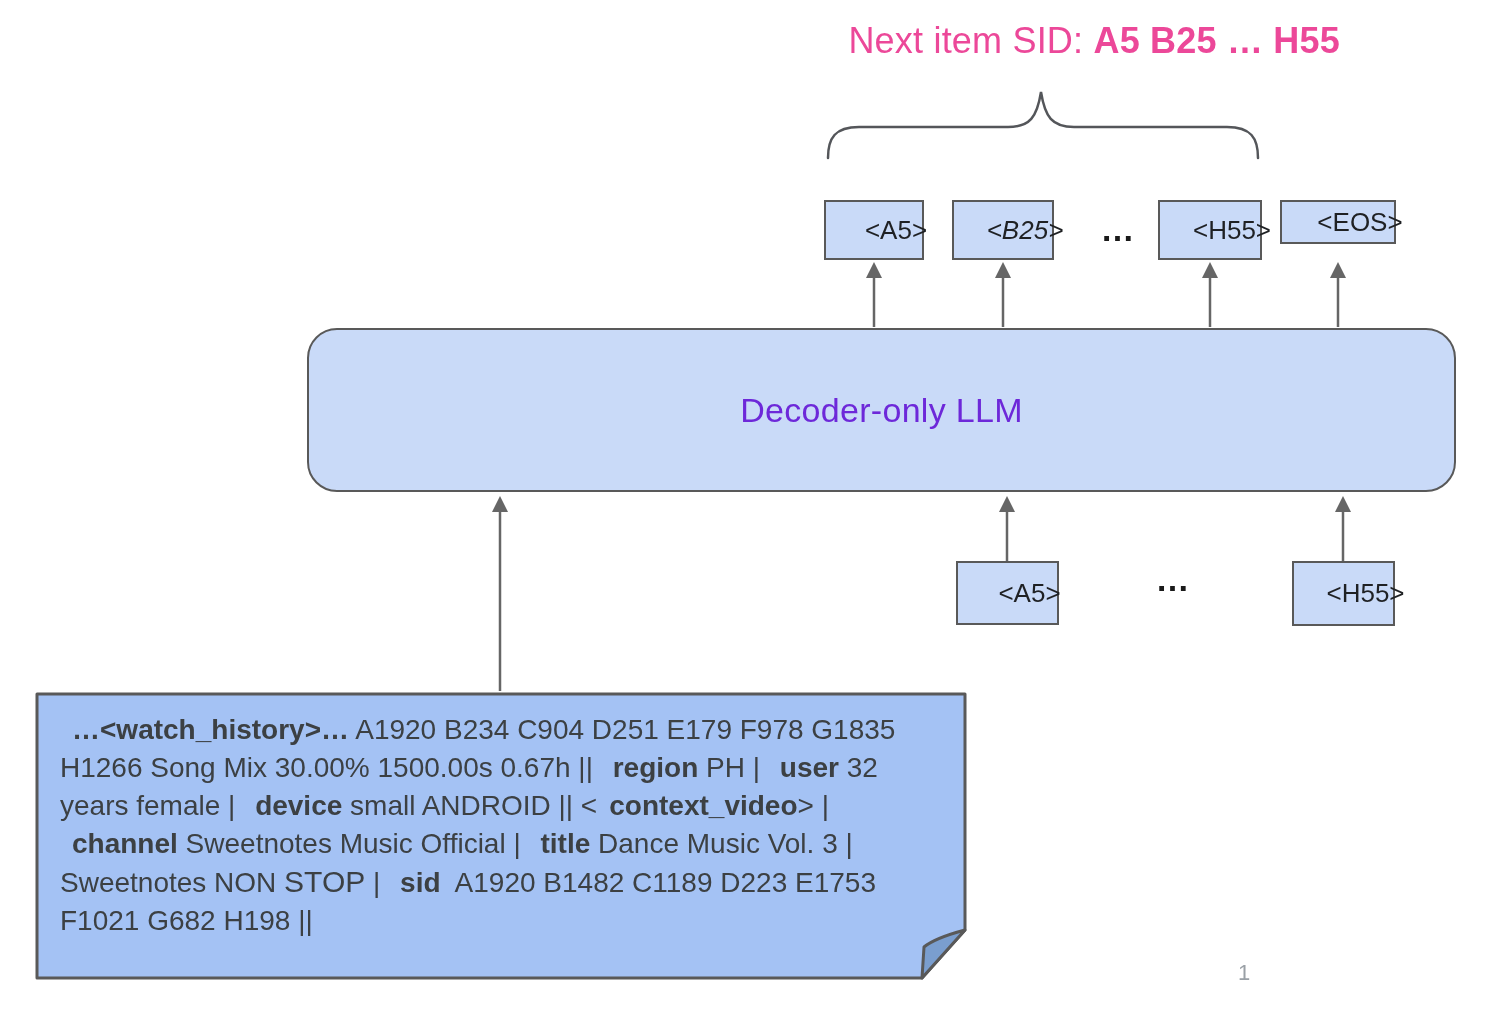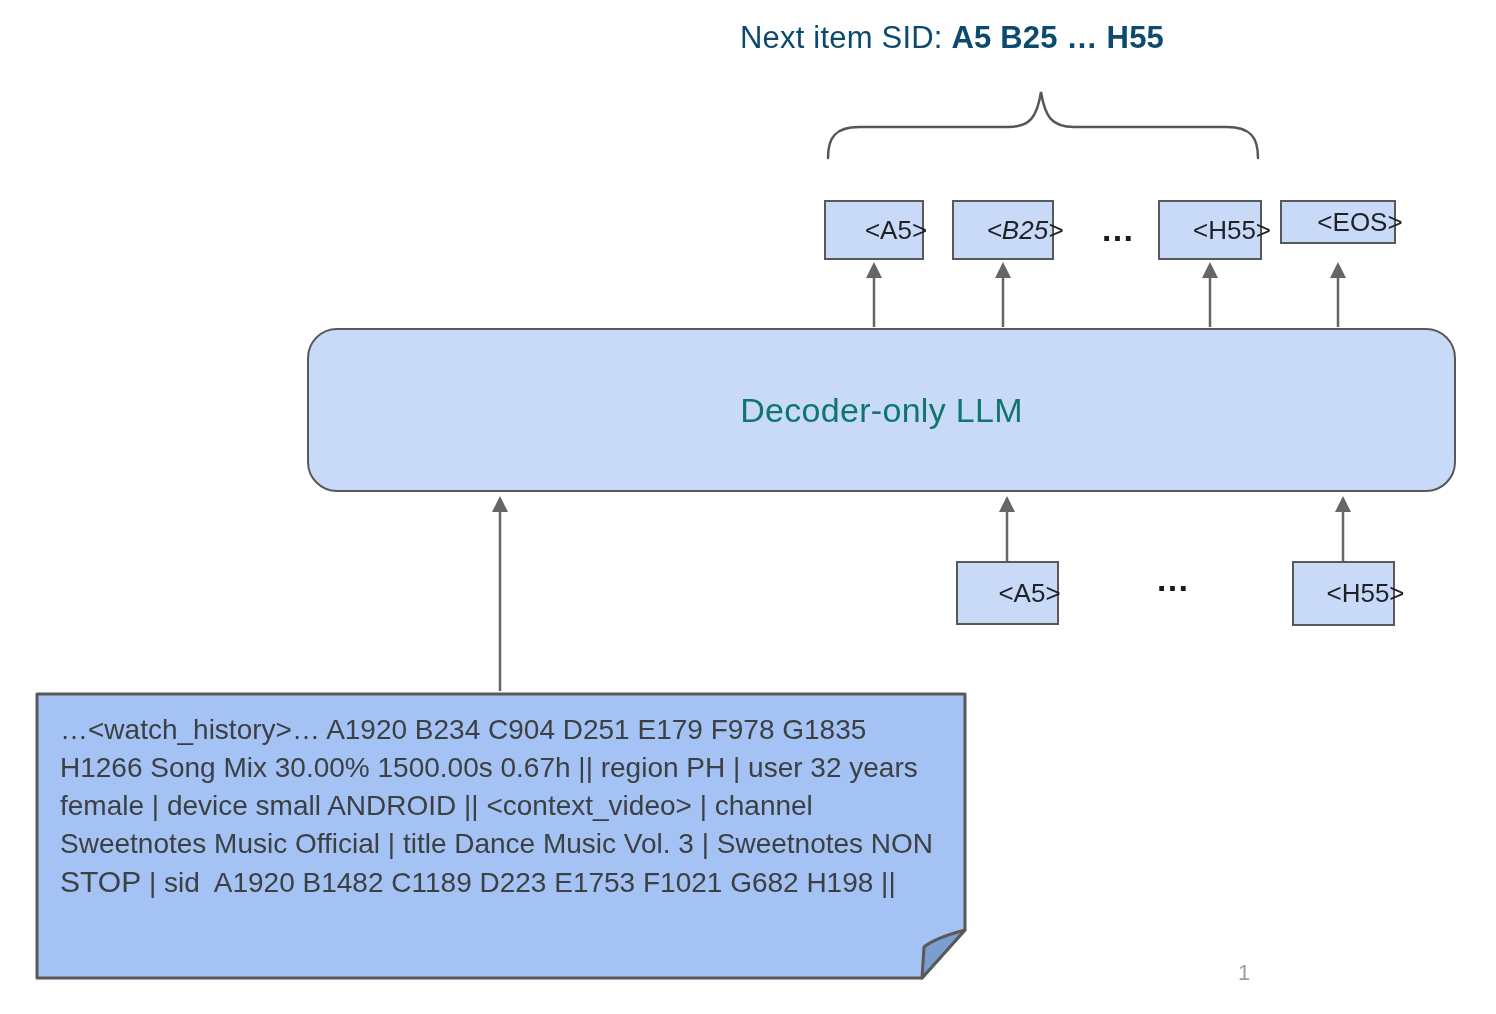--- a/index.html
+++ b/index.html
@@ -3,58 +3,58 @@
 <meta charset="utf-8">
 <style>
   html,body{margin:0;padding:0;background:#ffffff;}
   .canvas{
     position:relative;width:1496px;height:1014px;background:#fff;overflow:hidden;
     font-family:"Liberation Sans", sans-serif;color:#202124;
   }
   .abs{position:absolute;}
   
   .title{
-    left:740px;top:20px;width:600px;text-align:left;
-    font-size:31px;color:#0c4a6e;letter-spacing:.2px;white-space:pre;
+    left:740px;top:20px;width:600px;text-align:right;
+    font-size:36px;color:#ec4899;letter-spacing:.2px;white-space:pre;
   }
   .title .b{font-weight:700;}
   
   .tok{
     display:flex;align-items:center;justify-content:center;
     background:var(--box_fill,#c9daf8);
     border:2.5px solid var(--border,#595959);
     font-size:26px;color:#1f2124;box-sizing:border-box;padding-left:44px;
   }
   .dots{
     font-weight:700;font-size:34px;color:#1a1a1a;line-height:34px;
     text-align:center;letter-spacing:1px;
   }
   
   .llm{
     left:307px;top:328px;width:1149px;height:164px;
     background:var(--box_fill,#c9daf8);
     border:2.5px solid var(--border,#595959);
     border-radius:30px;box-sizing:border-box;
     display:flex;align-items:center;justify-content:center;
-    font-size:34px;color:#0f766e;letter-spacing:.3px;
+    font-size:34px;color:#6d28d9;letter-spacing:.3px;
   }
   
   .lineart{left:0;top:0;}
   .arrow-line{stroke:var(--arrow,#666666);stroke-width:2.5;fill:none;}
   .arrow-head{fill:var(--arrow,#666666);}
   .brace-path{stroke:#54565a;stroke-width:2.5;fill:none;stroke-linecap:round;}
   .note-body{fill:var(--note_fill,#a4c2f4);stroke:var(--border,#595959);stroke-width:3;stroke-linejoin:round;}
   .note-fold{fill:var(--note_fold,#7a9ecf);stroke:var(--border,#595959);stroke-width:3;stroke-linejoin:round;}
   
   .note-text{
     left:60px;top:711px;width:892px;
     font-size:28px;line-height:38px;color:#3c4043;
     white-space:pre-wrap;
   }
-  .note-text .b{font-weight:400;}
+  .note-text .b{font-weight:700;margin-left:12px;}
   .note-text .sc{font-size:30px;}
   
   .pagenum{left:1238px;top:960px;font-size:22px;color:#9aa0a6;}
 </style>
 </head>
 <body>
 
 <div class="canvas">
 
   <div class="abs title"><span>Next item SID: </span><span class="b">A5 B25 … H55</span></div>

